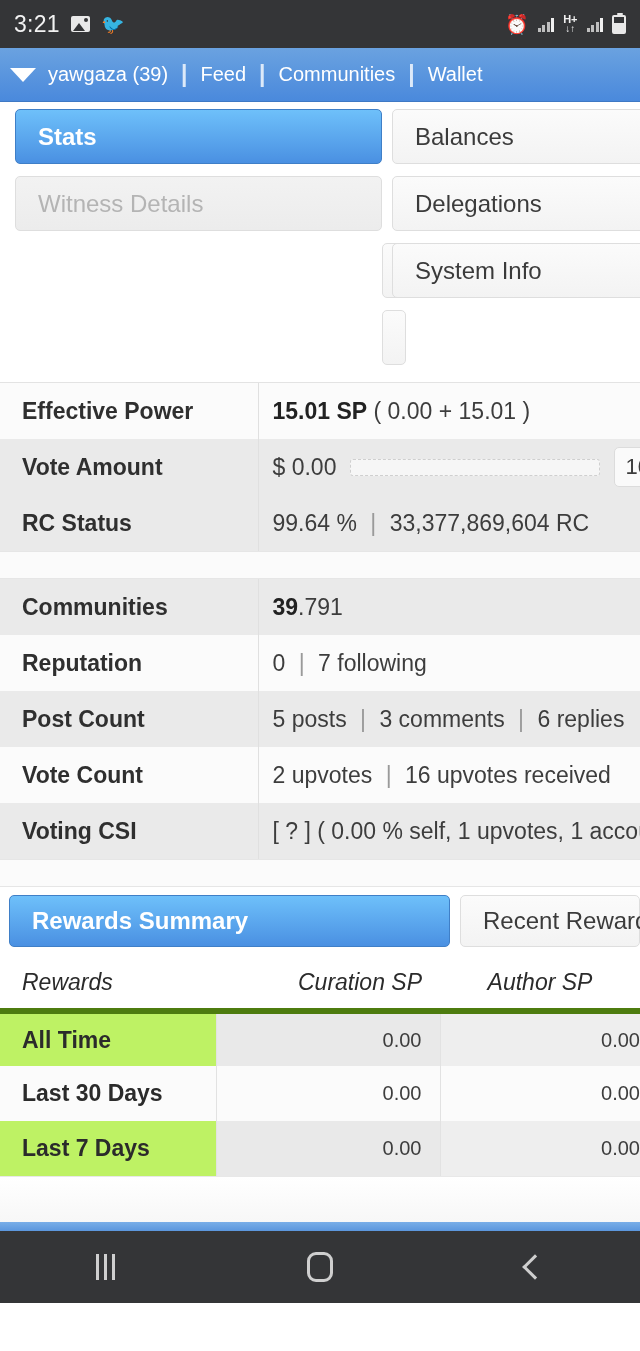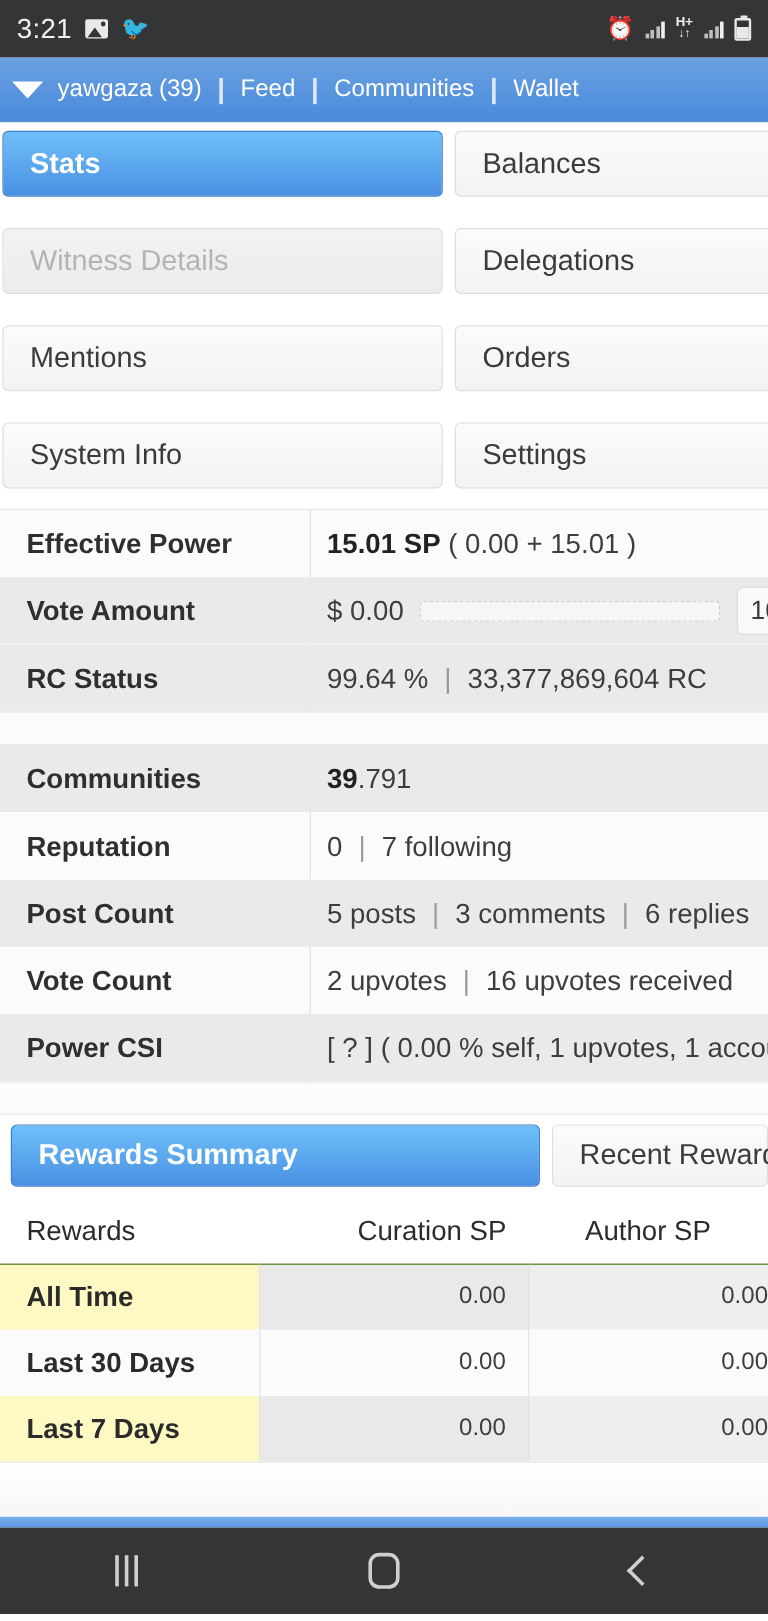--- a/index.html
+++ b/index.html
@@ -55,21 +55,21 @@
   .caret-down {
     width: 0; height: 0; border-left: 13px solid transparent;
     border-right: 13px solid transparent; border-top: 14px solid #ffffff;
     margin-right: 12px; flex: none;
   }
   .hdr-link { font-size: 20px; font-weight: normal; color: #ffffff; }
   .hdr-sep { font-size: 23px; color: #dce9f9; margin: 0 13px; font-weight: bold; }
 
   
   .tabs-wrap { background: #ffffff; padding: 7px 0 8px 0; }
-  .tabs-grid { display: grid; grid-template-columns: 367px 10px 367px; row-gap: 26px; padding-left: 2px; }
+  .tabs-grid { display: grid; grid-template-columns: 367px 10px 367px; row-gap: 12px; padding-left: 15px; }
   .tab {
     height: 55px; display: flex; align-items: center; padding-left: 22px;
     background: linear-gradient(to bottom, #fbfbfb 0%, #f3f3f3 100%);
     border: 1px solid #dedede; border-radius: 5px;
     font-size: 24px; color: #3b3b3b; white-space: nowrap; overflow: hidden;
   }
   .tab.active {
     background: linear-gradient(to bottom, #6ec0fa 0%, #4a90e2 100%);
     border-color: #3f7fc7; color: #ffffff; font-weight: bold;
   }
@@ -114,29 +114,30 @@
   .rew-tab.active {
     background: linear-gradient(to bottom,#6ec0fa 0%,#4a90e2 100%);
     border-color:#3f7fc7; color:#fff; font-weight:bold; width: 548px;
   }
   .rew-tab.other { width: 180px; }
 
   .rew-table { width: 640px; border-collapse: collapse; table-layout: fixed; }
   .rew-table th, .rew-table td { height: 55px; white-space: nowrap; overflow: hidden; }
   .rew-table th {
     font-size: 23px; font-weight: normal; color: #2b2b2b; background:#ffffff;
-    border-bottom: 1px solid #4d7c0f;
+    border-bottom: 6px solid #4d7c0f;
+    font-style: italic;
   }
   .rew-table th.c0 { text-align: left; padding-left: 22px; width: 216px; }
   .rew-table th.c1 { text-align: right; padding-right: 18px; width: 224px; }
   .rew-table th.c2 { padding-right: 0px; }
   .rew-table td.c0 { padding-left: 22px; font-size: 23px; font-weight: bold; color:#2b2b2b; }
   .rew-table td.c1, .rew-table td.c2 { text-align: right; font-size: 20px; color:#3d3d3d; }
   .rew-table td.c1 { padding-right: 18px; }
-  .rew-table tr.ra td.c0 { background:#fef9c3; }
+  .rew-table tr.ra td.c0 { background:#bef264; }
   .rew-table tr.ra td.c1 { background:#e9e9e9; }
   .rew-table tr.ra td.c2 { background:#eeeeee; }
   .rew-table tr.rb td { background:#fbfbfb; }
   .rew-table td.c1, .rew-table td.c2 { border-left:1px solid #e2e2e2; }
 
   .after-table { height: 46px; background: linear-gradient(to bottom,#ffffff,#f7f7f7); border-top:1px solid #e8e8e8;}
   .blue-strip { height: 9px; background: linear-gradient(to bottom,#79aee8,#5b96dd); }
 
   
   .navbar {
@@ -195,21 +196,20 @@
   <div class="tabs-wrap">
     <div class="tabs-grid">
       <div class="tab active">Stats</div>
       <div class="tab-spacer"></div>
       <div class="tab">Balances</div>
 
       <div class="tab disabled">Witness Details</div>
       <div class="tab-spacer"></div>
       <div class="tab">Delegations</div>
 
-      <div class="tab">Mentions</div>
       <div class="tab-spacer"></div>
       <div class="tab">Orders</div>
 
       <div class="tab">System Info</div>
       <div class="tab-spacer"></div>
       <div class="tab">Settings</div>
     </div>
   </div>
 
   <div class="thin-sep"></div>
@@ -274,21 +274,21 @@
     </tr>
     <tr class="row-a">
       <td class="k">Vote Count</td>
       <td class="v">
         <span>2 upvotes</span>
         <span class="pipe">|</span>
         <span>16 upvotes received</span>
       </td>
     </tr>
     <tr class="row-b">
-      <td class="k">Power CSI</td>
+      <td class="k">Voting CSI</td>
       <td class="v">[ ? ] ( 0.00 % self, 1 upvotes, 1 accounts</td>
     </tr>
   </tbody>
     </table>
 
   <div class="tbl-gap"></div>
 
   <div class="rew-tabs-wrap">
     <div class="rew-tab active">Rewards Summary</div>
     <div class="rew-tab other">Recent Rewards</div>

